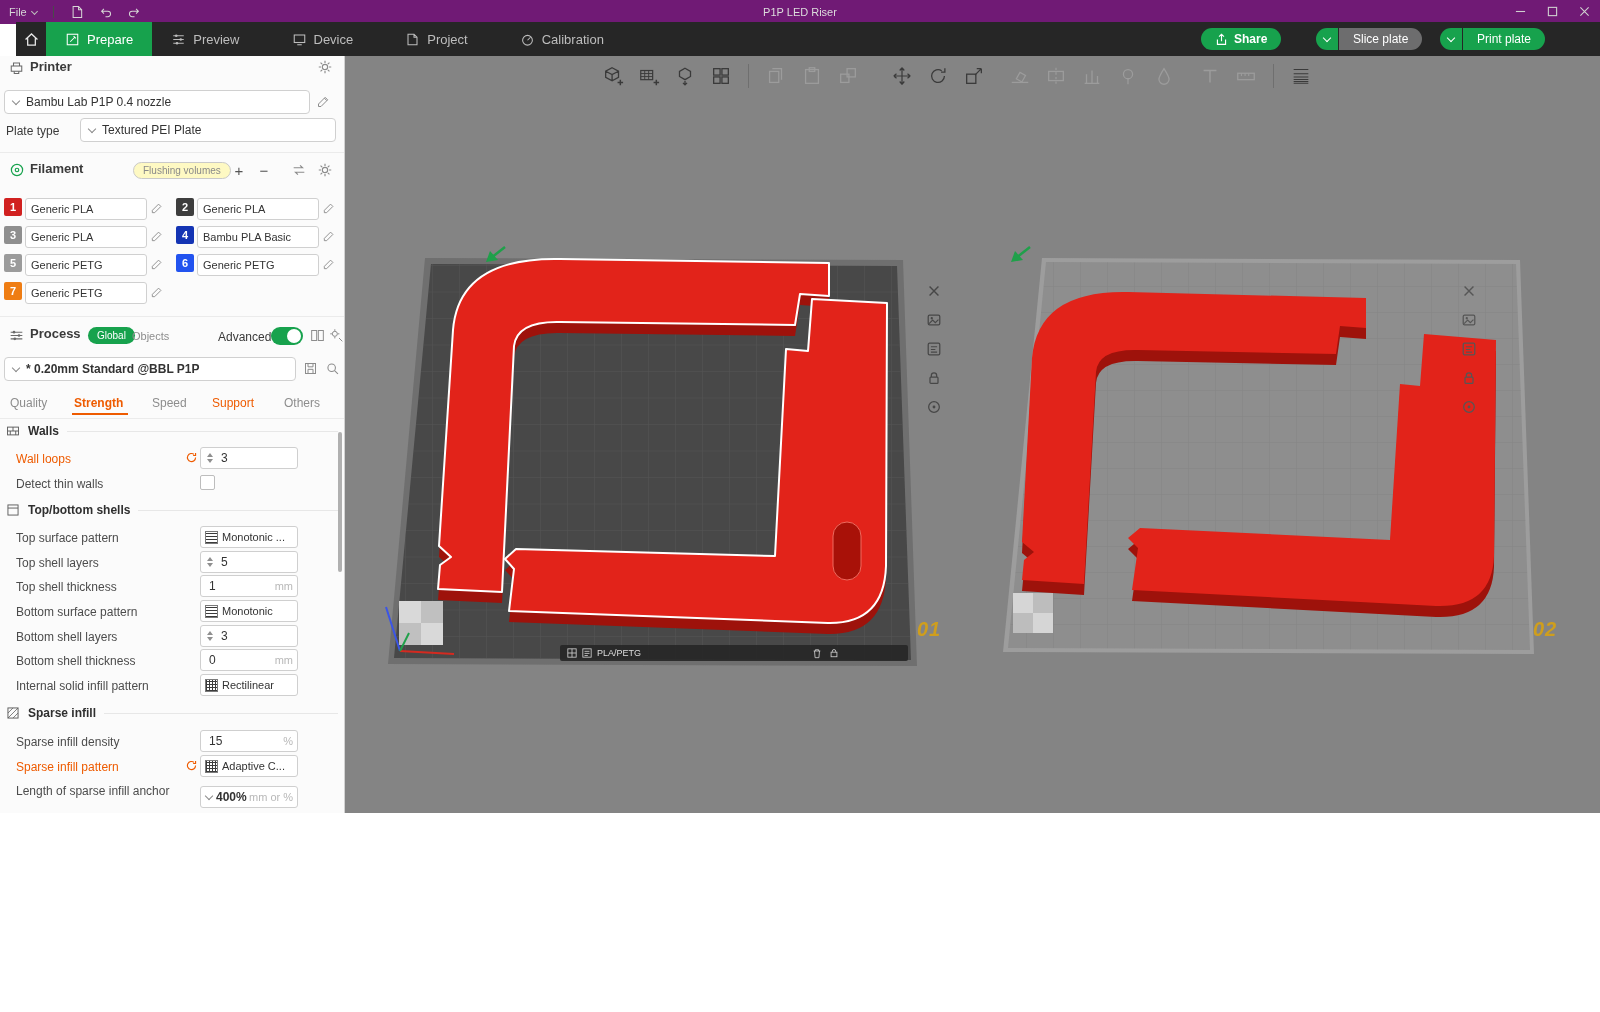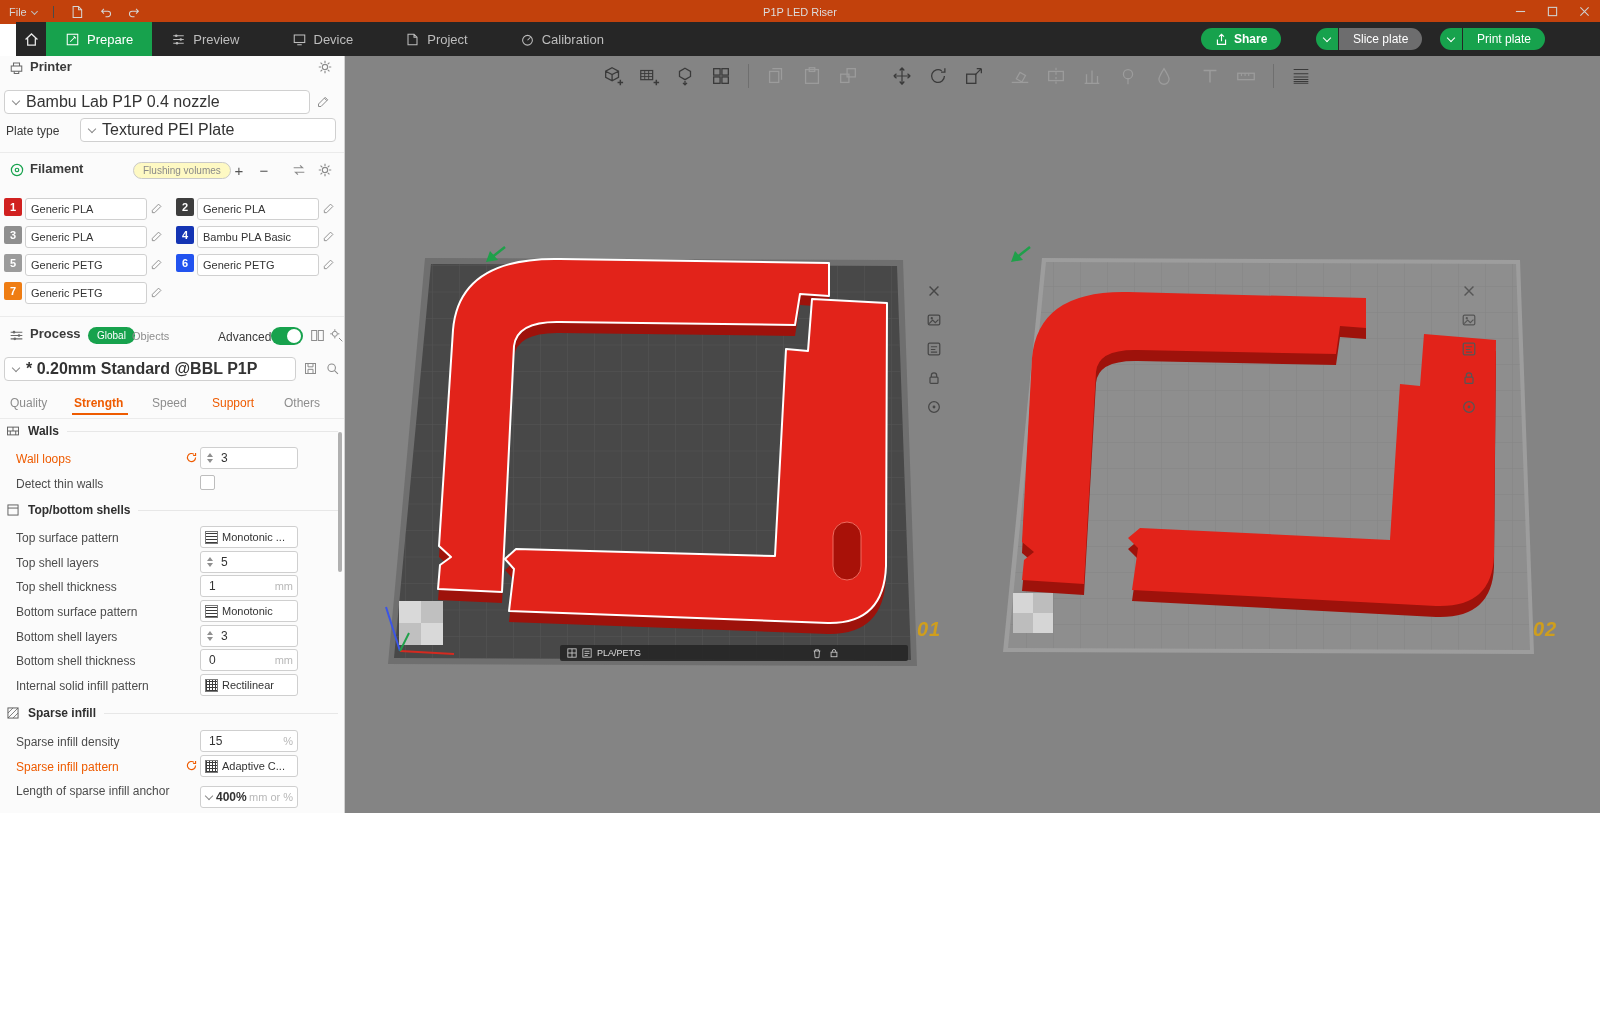--- a/index.html
+++ b/index.html
@@ -2,21 +2,21 @@
 <html><head>
 <meta charset="utf-8">
 <style>
 *{margin:0;padding:0;box-sizing:border-box}
 html,body{width:1600px;height:1012px;background:#fff}
 body{font-family:"Liberation Sans",sans-serif;position:relative}
 .abs{position:absolute}
 #app{position:relative;width:1600px;height:813px;background:#fff;overflow:hidden}
 
 
-.titlebar{position:absolute;left:0;top:0;width:1600px;height:24px;background:#c2410c;color:#d6d6d6;font-size:11px;display:flex;align-items:center}
+.titlebar{position:absolute;left:0;top:0;width:1600px;height:24px;background:#701a75;color:#d6d6d6;font-size:11px;display:flex;align-items:center}
 .tb-left{display:flex;align-items:center;gap:14px;padding-left:9px}
 .tb-file{display:flex;align-items:center;gap:5px}
 .tb-sep{width:1px;height:12px;background:#4a4a4a;margin:0 2px}
 .tb-title{position:absolute;left:0;right:0;text-align:center;font-size:11px;color:#dcdcdc;pointer-events:none}
 .winbtns{position:absolute;right:0;top:0;display:flex;height:22px}
 .winbtn{width:32px;height:22px;display:flex;align-items:center;justify-content:center}
 .chev-dn{width:5px;height:5px;border-right:1.3px solid #bdbdbd;border-bottom:1.3px solid #bdbdbd;transform:rotate(45deg);margin-top:-2px}
 
 
 .navbar{position:absolute;left:16px;top:22px;width:1600px;height:34px;background:#262626}
@@ -27,21 +27,21 @@
 .pillbtn{position:absolute;height:22px;border-radius:11px;display:flex;align-items:center;gap:6px;padding:0 14px;color:#fff;font-size:12px}
 .splitbtn{position:absolute;display:flex;align-items:center;gap:1px;height:22px}
 .split-ch{width:22px;height:22px;border-radius:11px 0 0 11px;display:flex;align-items:center;justify-content:center}
 .split-body{height:22px;border-radius:0 11px 11px 0;display:flex;align-items:center;padding:0 14px;color:#fff;font-size:12px;white-space:nowrap}
 .chev-w{width:6px;height:6px;border-right:1.5px solid #fff;border-bottom:1.5px solid #fff;transform:rotate(45deg);margin-top:-3px}
 
 
 .sidebar{position:absolute;left:0;top:56px;width:345px;height:757px;background:#fbfbfb;border-right:1px solid #d2d2d2;overflow:hidden}
 .sec-title{font-size:13px;font-weight:700;color:#3a3a3a}
 .divline{position:absolute;left:0;width:345px;height:1px;background:#ebebeb}
-.combo{position:absolute;height:24px;border:1px solid #d0d0d0;border-radius:4px;background:#fff;display:flex;align-items:center;font-size:16px;color:#333;overflow:hidden;white-space:nowrap}
+.combo{position:absolute;height:24px;border:1px solid #d0d0d0;border-radius:4px;background:#fff;display:flex;align-items:center;font-size:12px;color:#333;overflow:hidden;white-space:nowrap}
 .chev-g{width:6px;height:6px;border-right:1.4px solid #8a8a8a;border-bottom:1.4px solid #8a8a8a;transform:rotate(45deg);margin:-2px 7px 0 8px;flex:0 0 auto}
 .icbtn{display:flex;align-items:center;justify-content:center;color:#8c8c8c}
 .fpill{position:absolute;height:17px;border:1px solid #c9c9c9;border-radius:9px;display:flex;align-items:center;padding:0 9px;font-size:10px;color:#8a8a8a;background:#fef9c3;white-space:nowrap}
 .pm{position:absolute;width:18px;height:18px;display:flex;align-items:center;justify-content:center;font-size:15px;color:#555}
 .fbadge{position:absolute;width:18px;height:18px;border-radius:2px;color:#fff;font-size:11px;font-weight:700;display:flex;align-items:center;justify-content:center}
 .fbox{position:absolute;height:22px;width:122px;border:1px solid #d0d0d0;border-radius:3px;background:#fff;display:flex;align-items:center;padding:0 5px;font-size:11px;color:#333;overflow:hidden;white-space:nowrap}
 .scopepill{position:absolute;height:17px;border-radius:9px;display:flex;align-items:center;padding:0 9px;font-size:10px;color:#fff}
 .toggle{position:absolute;width:32px;height:18px;border-radius:9px}
 .toggle::after{content:'';position:absolute;right:2px;top:2px;width:14px;height:14px;border-radius:50%;background:#fff}
 .ptab{position:absolute;font-size:12px;color:#8d8d8d}

